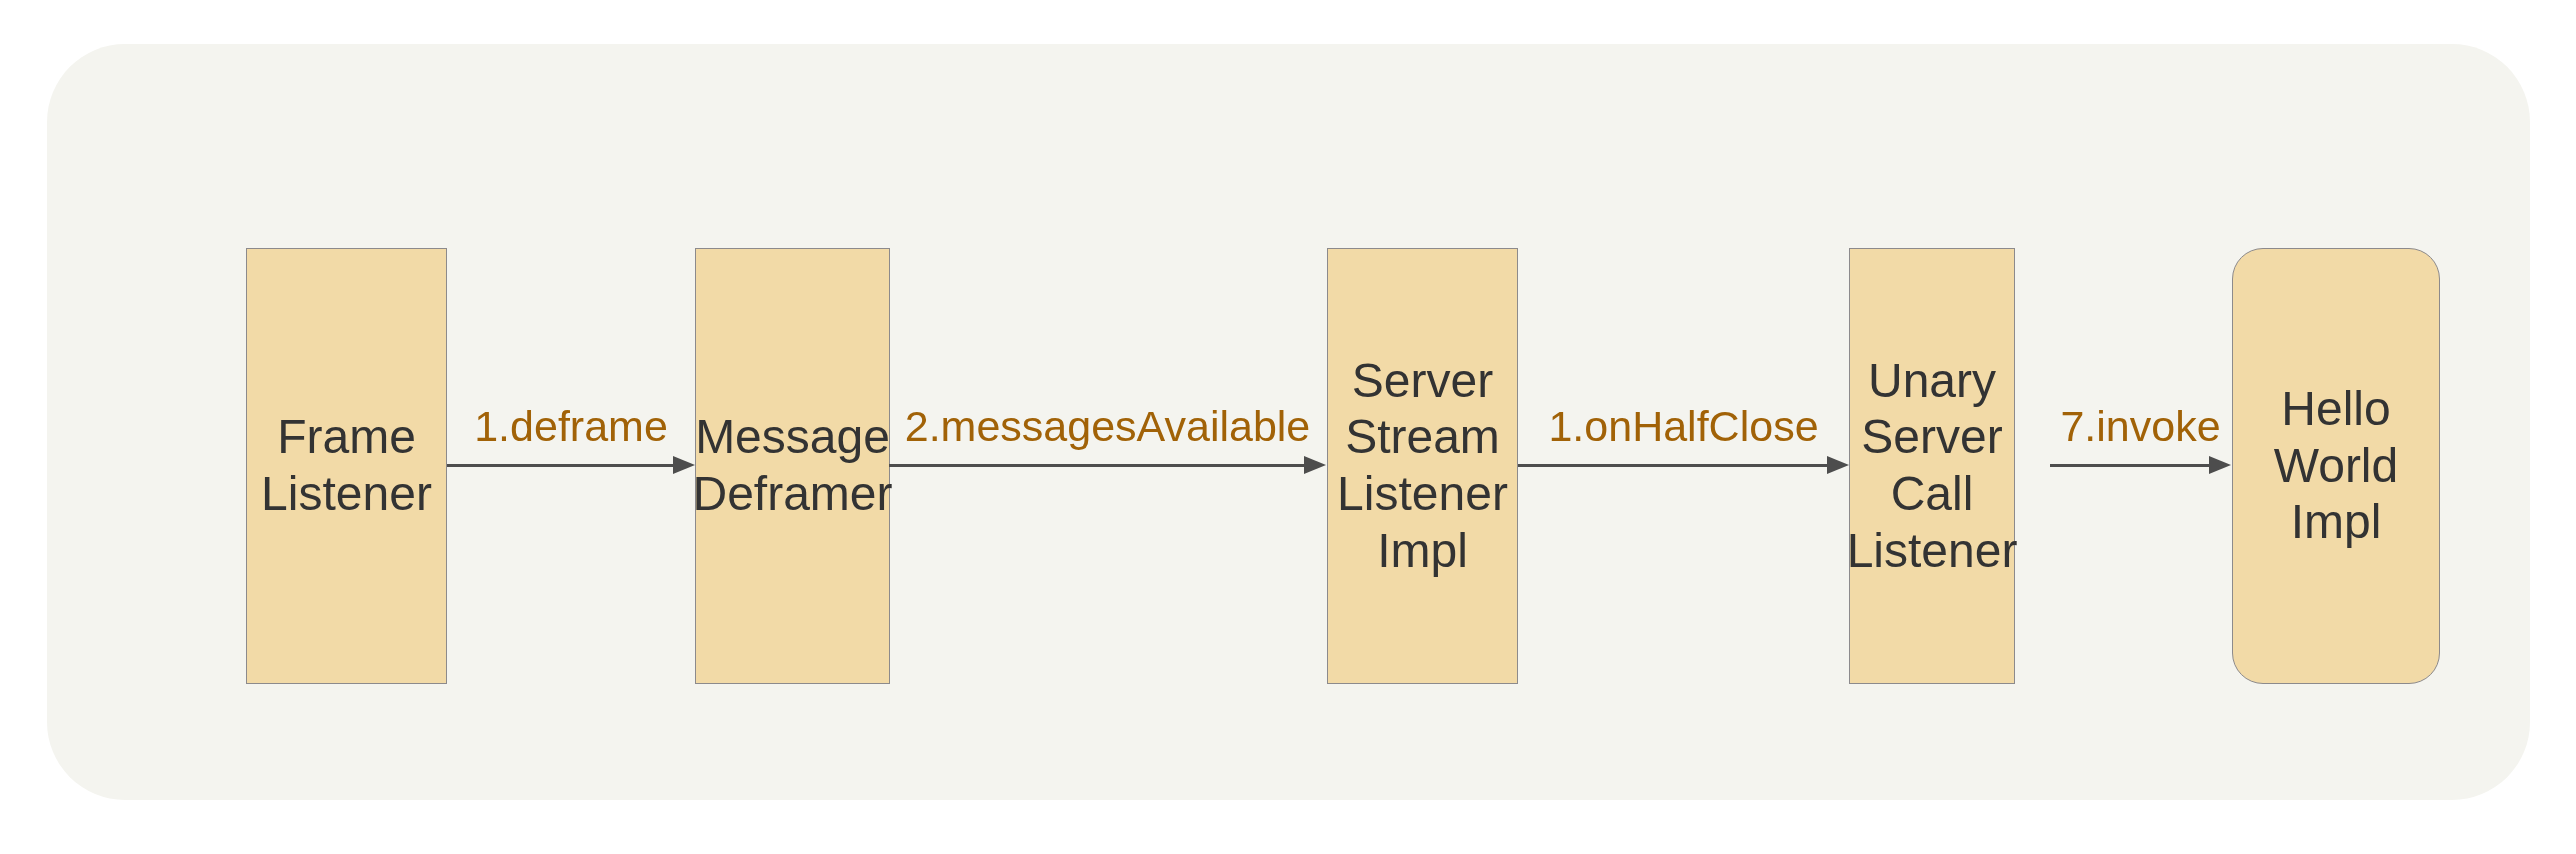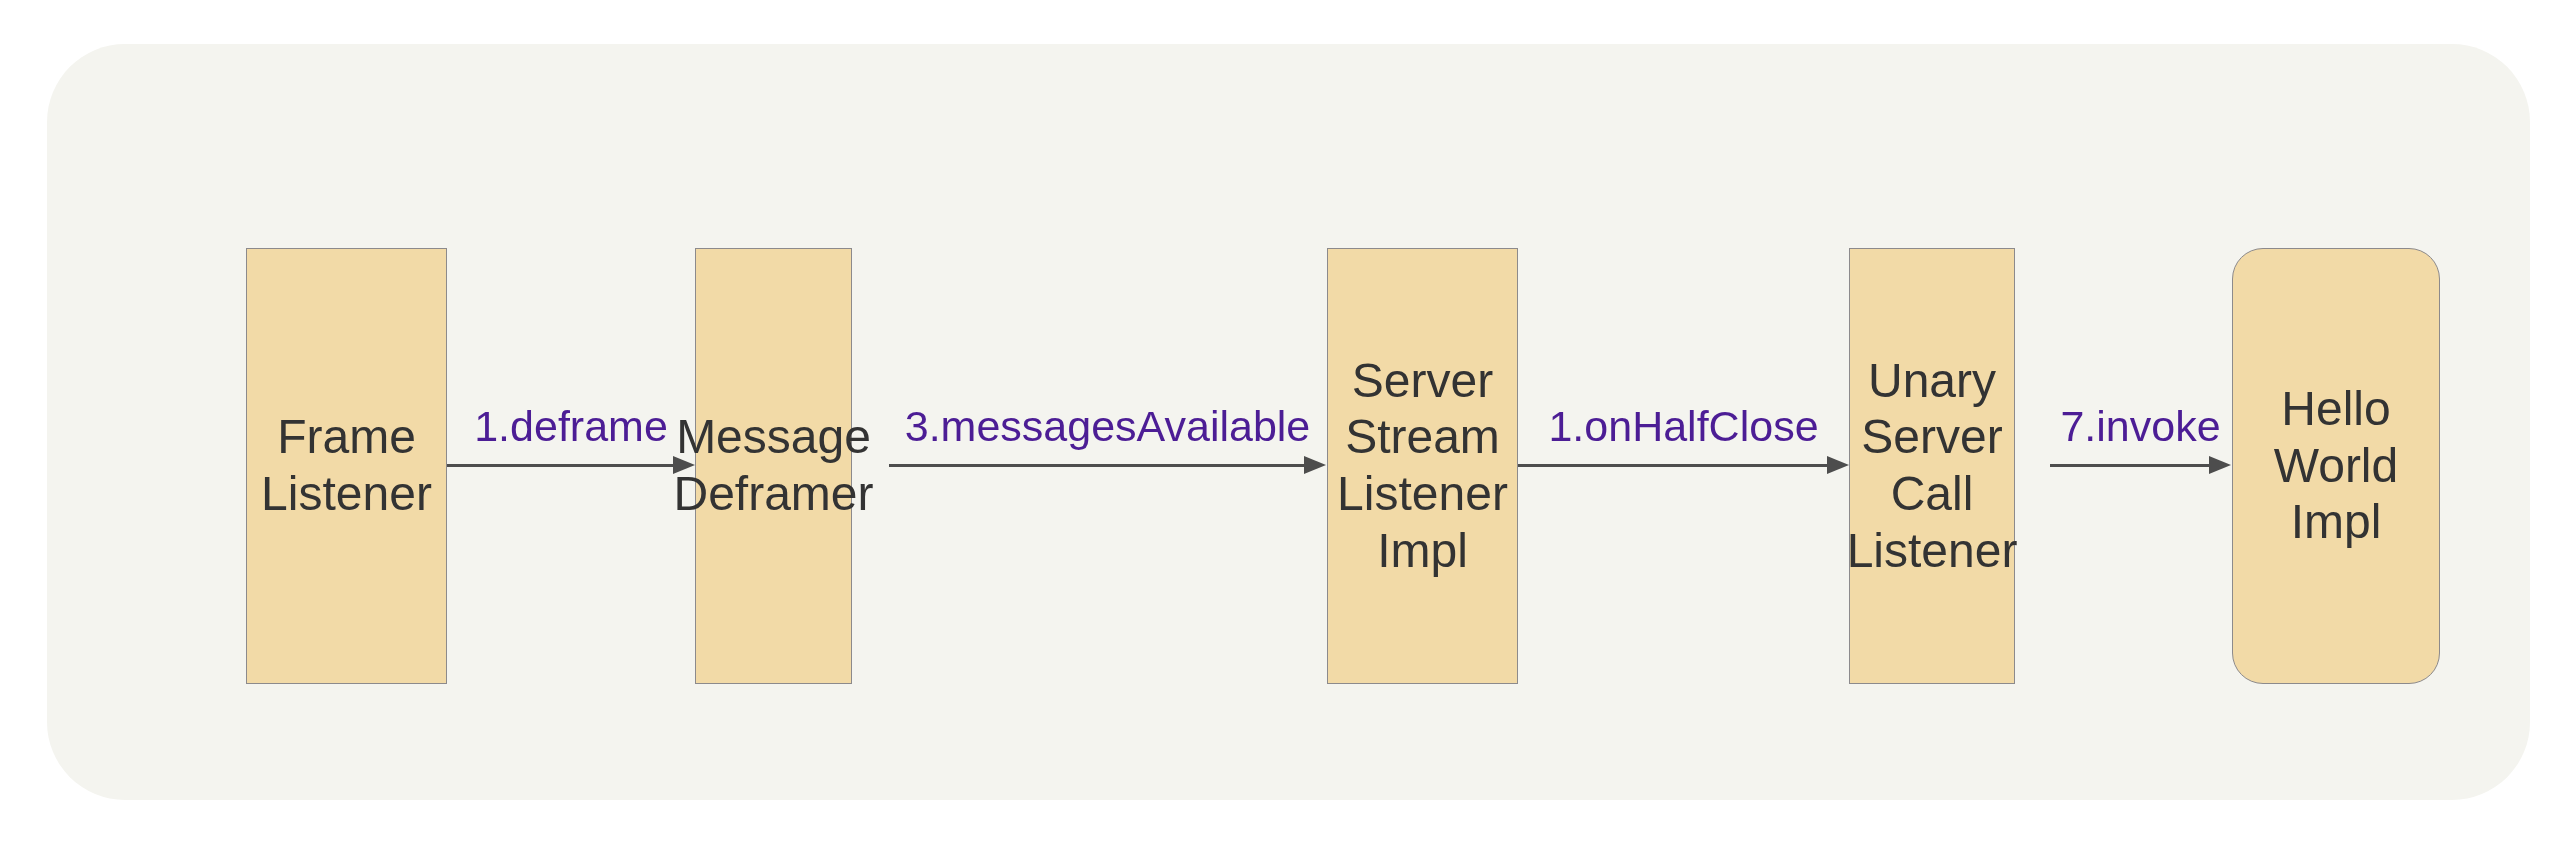--- a/index.html
+++ b/index.html
@@ -37,21 +37,21 @@
     display: flex;
     align-items: center;
     justify-content: center;
     text-align: center;
     color: #333333;
     font-size: 48px;
     line-height: 1.18;
     white-space: pre-line;
   }
   .n1 { left: 199px;  width: 201px; }
-  .n2 { left: 648px; width: 157px; }
+  .n2 { left: 648px; width: 195px; }
   .n3 { left: 1280px; width: 191px; }
   .n4 { left: 1802px; width: 166px; }
   .n5 { left: 2185px; width: 208px; border-radius: 31px; }
   
   .edge {
     position: absolute;
     top: 421px;   
     height: 0;
   }
   .e1 { left: 400px;  width: 248px; }
@@ -76,21 +76,21 @@
     border-top: 9.5px solid transparent;
     border-bottom: 9.5px solid transparent;
   }
   .edge-label {
     position: absolute;
     left: 0;
     right: 0;
     bottom: 14.5px;
     text-align: center;
     white-space: nowrap;
-    color: #4c1d95;
+    color: #a16207;
     font-size: 43px;
     line-height: 1.1;
   }
 </style>
 </head>
 <body>
 
 <div class="stage">
   <div class="card">
 
@@ -110,21 +110,21 @@
 World
 Impl</div>
 
     <div class="edge e1">
       <div class="edge-label">1.deframe</div>
       <div class="edge-line"></div>
       <div class="edge-head"></div>
     </div>
 
     <div class="edge e2">
-      <div class="edge-label">3.messagesAvailable</div>
+      <div class="edge-label">2.messagesAvailable</div>
       <div class="edge-line"></div>
       <div class="edge-head"></div>
     </div>
 
     <div class="edge e3">
       <div class="edge-label">1.onHalfClose</div>
       <div class="edge-line"></div>
       <div class="edge-head"></div>
     </div>
 

